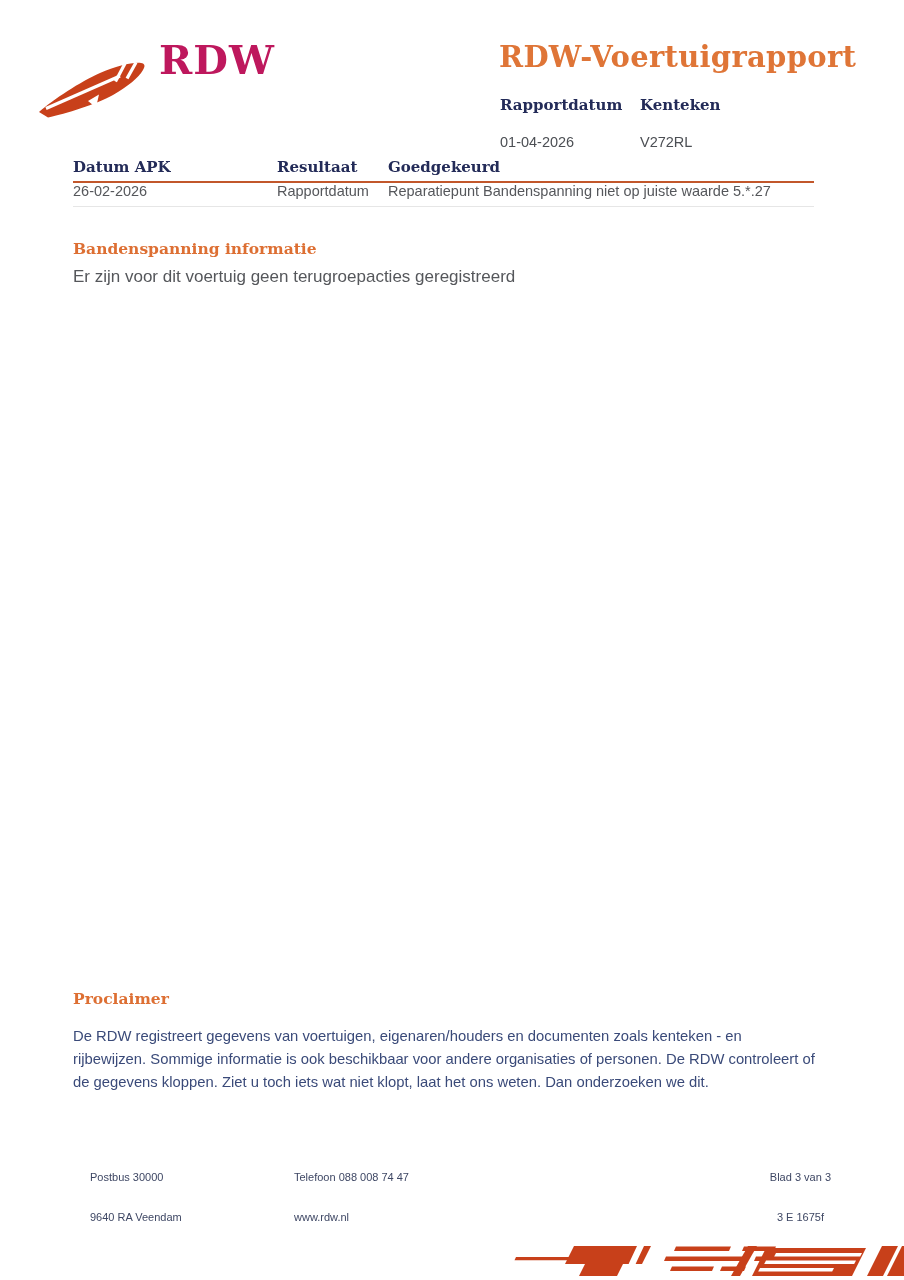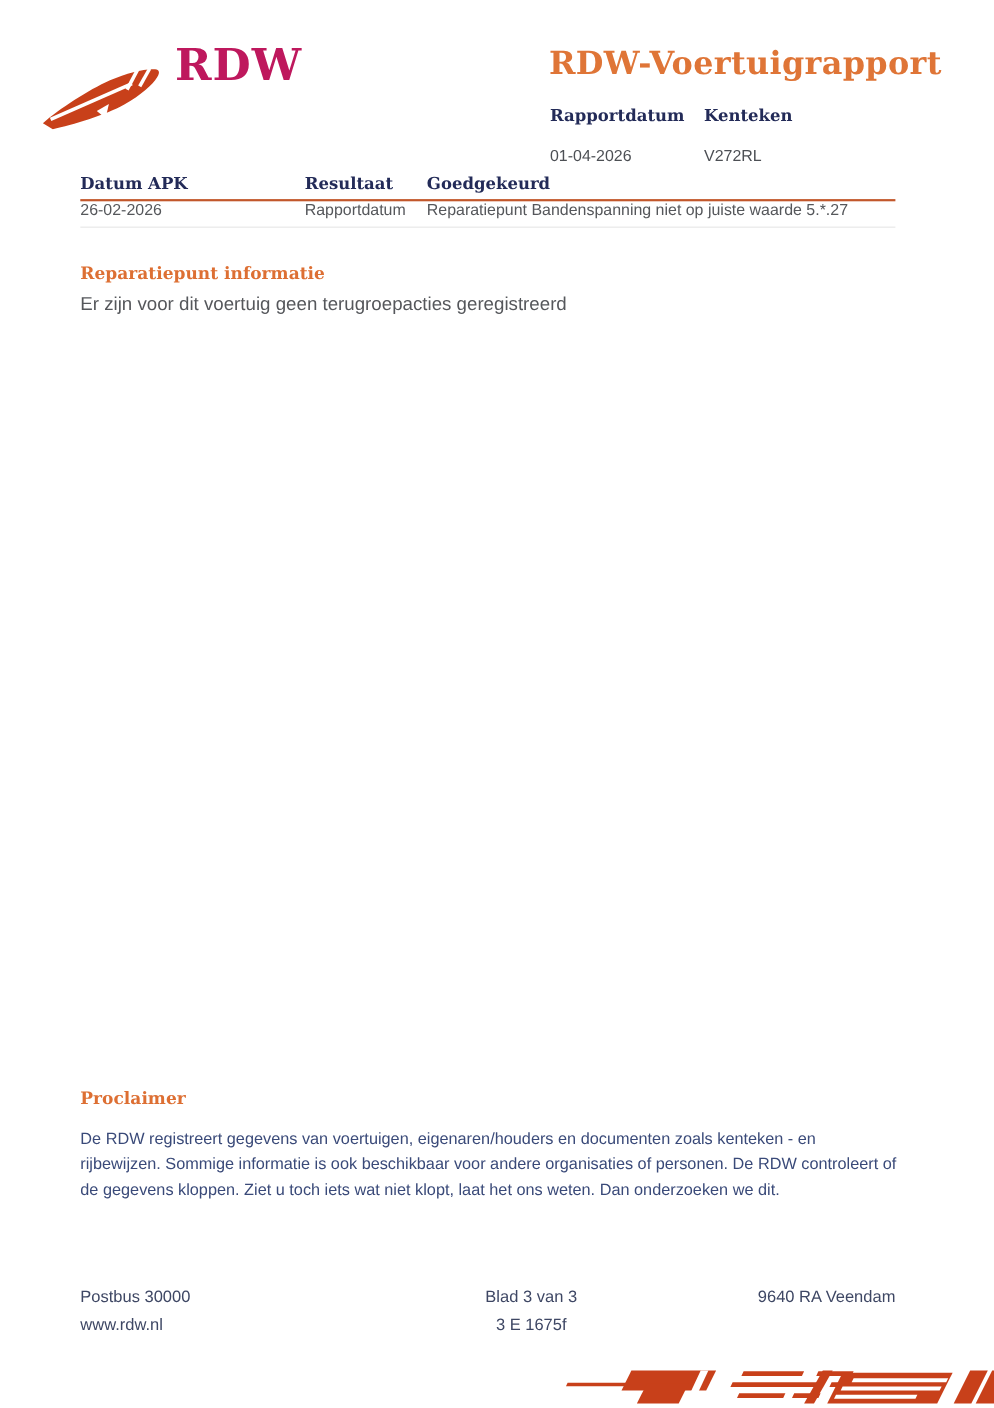--- a/index.html
+++ b/index.html
@@ -40,23 +40,23 @@
 
   
   .section-heading{font-family:"DejaVu Serif",serif;font-weight:700;font-size:15.5px;color:#dd6f33;}
   .recall{position:absolute;left:73px;top:239px;width:741px;}
   .recall-body{margin-top:9px;font-size:17px;color:#55575b;}
   .proclaimer{position:absolute;left:73px;top:989px;width:742px;}
   .proclaimer-body{margin-top:17px;font-size:14.8px;line-height:23px;color:#3a4a79;}
 
   
   .footer{
-    position:absolute;left:73px;top:1171px;width:741px;
-    display:grid;grid-template-columns:204px 1fr auto;row-gap:8px;
-    font-size:15px;color:#3e4764;
+    position:absolute;left:90px;top:1171px;width:741px;
+    display:grid;grid-template-columns:204px 1fr auto;row-gap:28px;
+    font-size:11px;color:#3e4764;
   }
   .fr{text-align:center;}
 
   
   #stripes{position:absolute;right:0;bottom:0;width:400px;height:37px;display:block;}
 </style>
 </head>
 <body>
 
 <svg id="logo-icon" viewBox="0 0 114 66" xmlns="http://www.w3.org/2000/svg" aria-hidden="true">
@@ -87,31 +87,32 @@
     <div>Goedgekeurd</div>
   </div>
   <div class="trow apk-data-row">
     <div>26-02-2026</div>
     <div>Rapportdatum</div>
     <div>Reparatiepunt Bandenspanning niet op juiste waarde 5.*.27</div>
   </div>
 </div>
 
 <div class="recall">
-  <div class="section-heading">Reparatiepunt informatie</div>
+  <div class="section-heading">Bandenspanning informatie</div>
   <div class="recall-body">Er zijn voor dit voertuig geen terugroepacties geregistreerd</div>
 </div>
 
 <div class="proclaimer">
   <div class="section-heading">Proclaimer</div>
   <div class="proclaimer-body">De RDW registreert gegevens van voertuigen, eigenaren/houders en documenten zoals kenteken - en rijbewijzen. Sommige informatie is ook beschikbaar voor andere organisaties of personen. De RDW controleert of de gegevens kloppen. Ziet u toch iets wat niet klopt, laat het ons weten. Dan onderzoeken we dit.</div>
 </div>
 
 <div class="footer">
   <div>Postbus 30000</div>
+  <div>Telefoon 088 008 74 47</div>
   <div class="fr">Blad 3 van 3</div>
   <div>9640 RA Veendam</div>
   <div>www.rdw.nl</div>
   <div class="fr">3 E 1675f</div>
 </div>
 
 <svg id="stripes" viewBox="0 0 400 37" xmlns="http://www.w3.org/2000/svg" aria-hidden="true">
   <g fill="#c8401a">
 
     <polygon points="12,14 72,14 70.5,17.2 10.5,17.2"></polygon>

